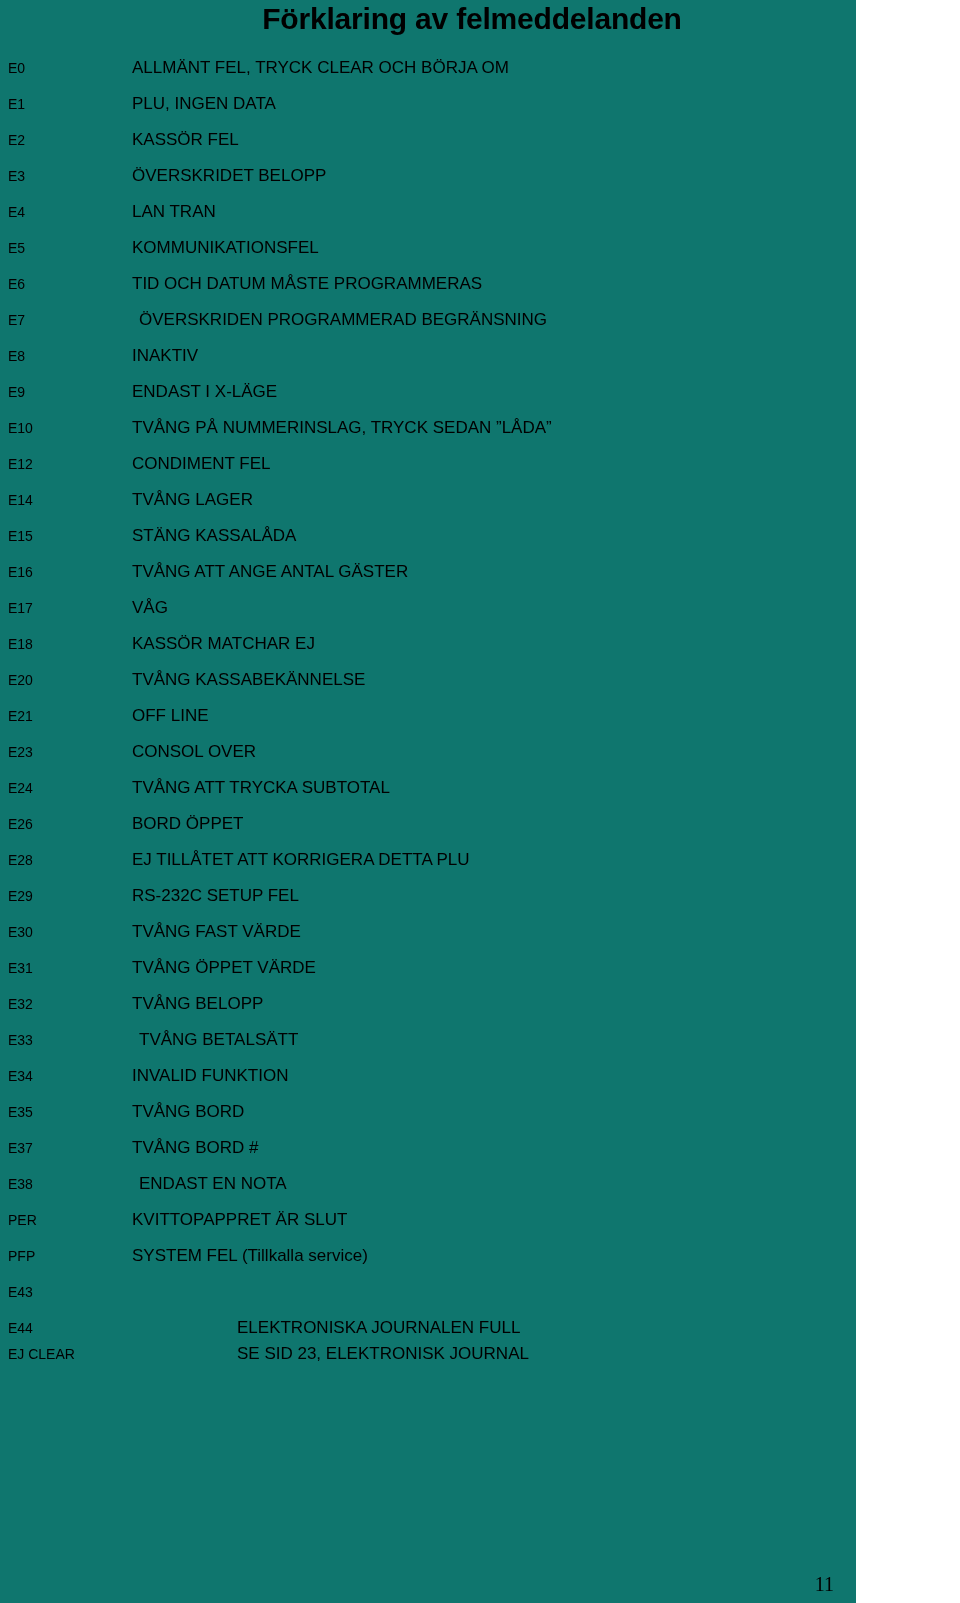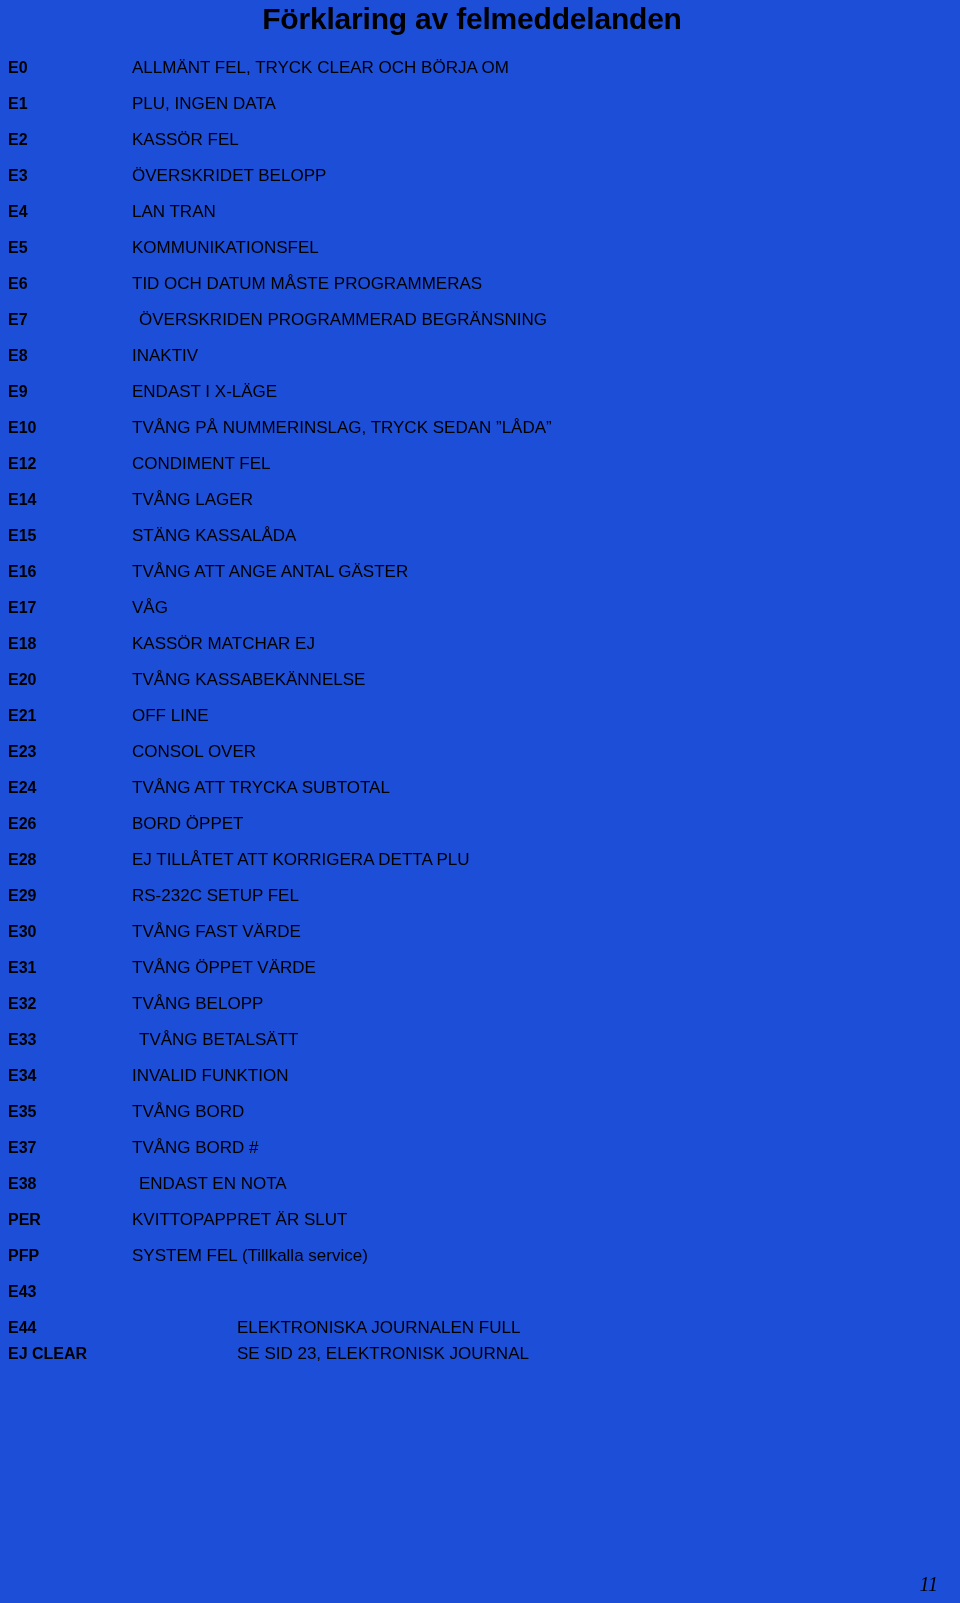--- a/index.html
+++ b/index.html
@@ -11,23 +11,23 @@
     width: 960px;
     height: 1603px;
     position: relative;
     font-family: "Liberation Sans", sans-serif;
     color: #000000;
     overflow: hidden;
   }
 
   .page {
     position: relative;
-    width: 960px;
+    width: 856px;
     height: 1603px;
-    background: #1d4ed8;
+    background: #0f766e;
   }
 
   
   .doc-title {
     position: absolute;
     top: 2px;
     left: 0;
     width: 944px;
     text-align: center;
     font-weight: bold;
@@ -48,22 +48,22 @@
   .error-row {
     position: relative;
     height: 36px;
     display: block;
   }
 
   .error-code {
     position: absolute;
     left: 8px;
     top: 0;
-    font-weight: bold;
-    font-size: 16px;
+    font-weight: normal;
+    font-size: 14px;
     line-height: 26px;
     white-space: nowrap;
   }
 
   .error-desc {
     position: absolute;
     left: 132px;
     top: 0;
     font-weight: normal;
     font-size: 17px;
@@ -79,21 +79,20 @@
   .error-row.tight { height: 26px; }
 
   
   .page-number {
     position: absolute;
     right: 22px;
     bottom: 8px;
     font-family: "Liberation Serif", serif;
     font-size: 20px;
     line-height: 22px;
-    font-style: italic;
   }
 </style>
 </head>
 <body>
 
 <div class="page">
 
   <div class="doc-title">Förklaring av felmeddelanden</div>
 
   <div class="error-table">

